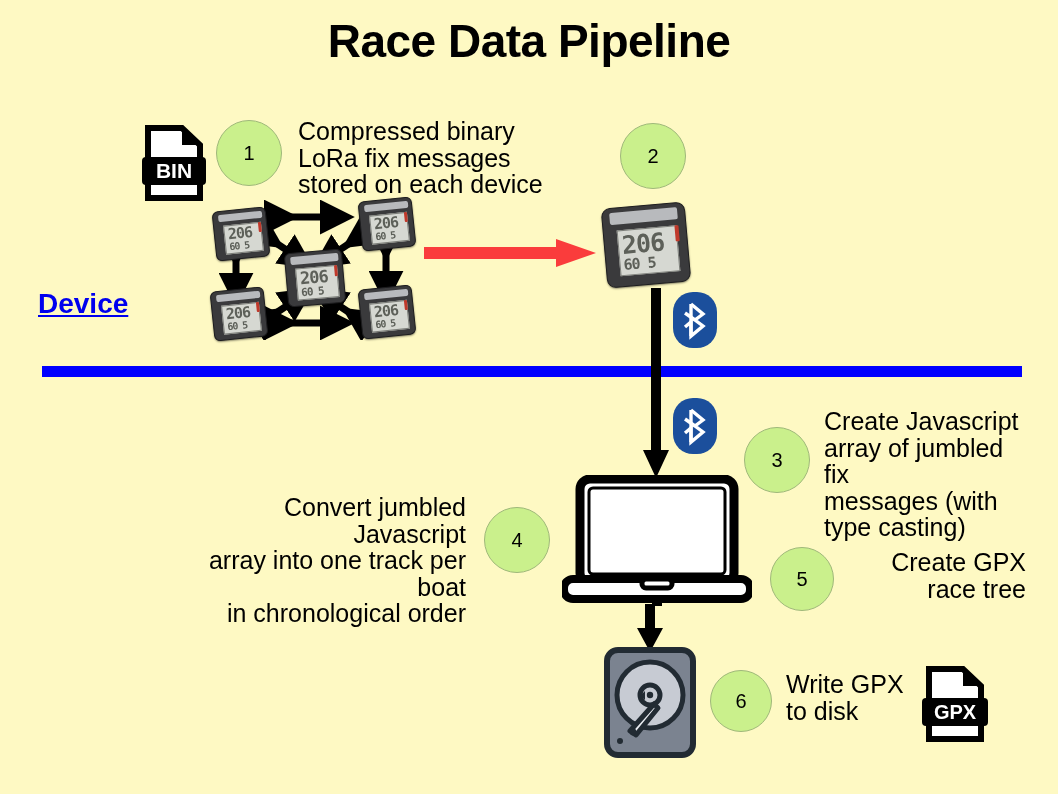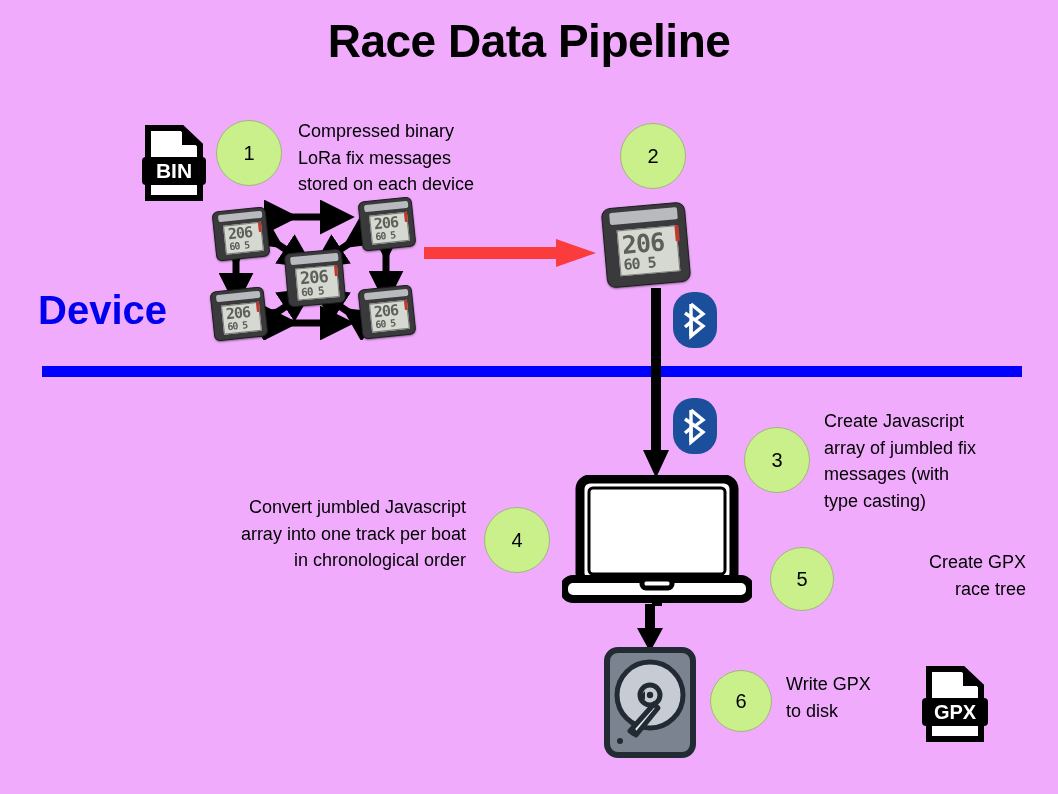--- a/index.html
+++ b/index.html
@@ -8,43 +8,44 @@
     background: #ffffff;
   }
   body {
     font-family: "Liberation Sans", sans-serif;
     -webkit-font-smoothing: antialiased;
   }
   #canvas {
     position: relative;
     width: 1058px;
     height: 794px;
-    background: #f0abfc;
+    background: #fef9c3;
     overflow: hidden;
   }
   .abs { position: absolute; }
 
   
   #page-title {
     left: 0;
     top: 14px;
     width: 1058px;
     text-align: center;
     font-size: 46px;
     font-weight: bold;
     color: #000000;
     letter-spacing: -0.5px;
   }
 
   
   .section-label {
     color: #0000ee;
     font-weight: bold;
-    font-size: 40px;
+    font-size: 28px;
     letter-spacing: 0px;
+    text-decoration: underline;
   }
   #label-device { left: 38px; top: 288px; }
   #label-webapp { left: 38px; top: 398px; }
 
   
   #divider {
     left: 42px;
     top: 366px;
     width: 980px;
     height: 11px;
@@ -65,21 +66,21 @@
   }
   #step1-circle { left: 216px; top: 120px; width: 66px; height: 66px; }
   #step2-circle { left: 620px; top: 123px; width: 66px; height: 66px; }
   #step3-circle { left: 744px; top: 427px; width: 66px; height: 66px; }
   #step4-circle { left: 484px; top: 507px; width: 66px; height: 66px; }
   #step5-circle { left: 770px; top: 547px; width: 64px; height: 64px; }
   #step6-circle { left: 710px; top: 670px; width: 62px; height: 62px; }
 
   
   .step-text {
-    font-size: 18px;
+    font-size: 25px;
     line-height: 26.5px;
     color: #000000;
     white-space: pre-line;
   }
   #step1-text { left: 298px; top: 118px; width: 250px; text-align: left; }
   #step2-text { left: 698px; top: 110px; width: 320px; text-align: left; }
   #step3-text { left: 824px; top: 408px; width: 210px; text-align: left; }
   #step4-text { left: 166px; top: 494px; width: 300px; text-align: right; }
   #step5-text { left: 846px; top: 549px; width: 180px; text-align: right; }
   #step6-text { left: 786px; top: 671px; width: 160px; text-align: left; }

